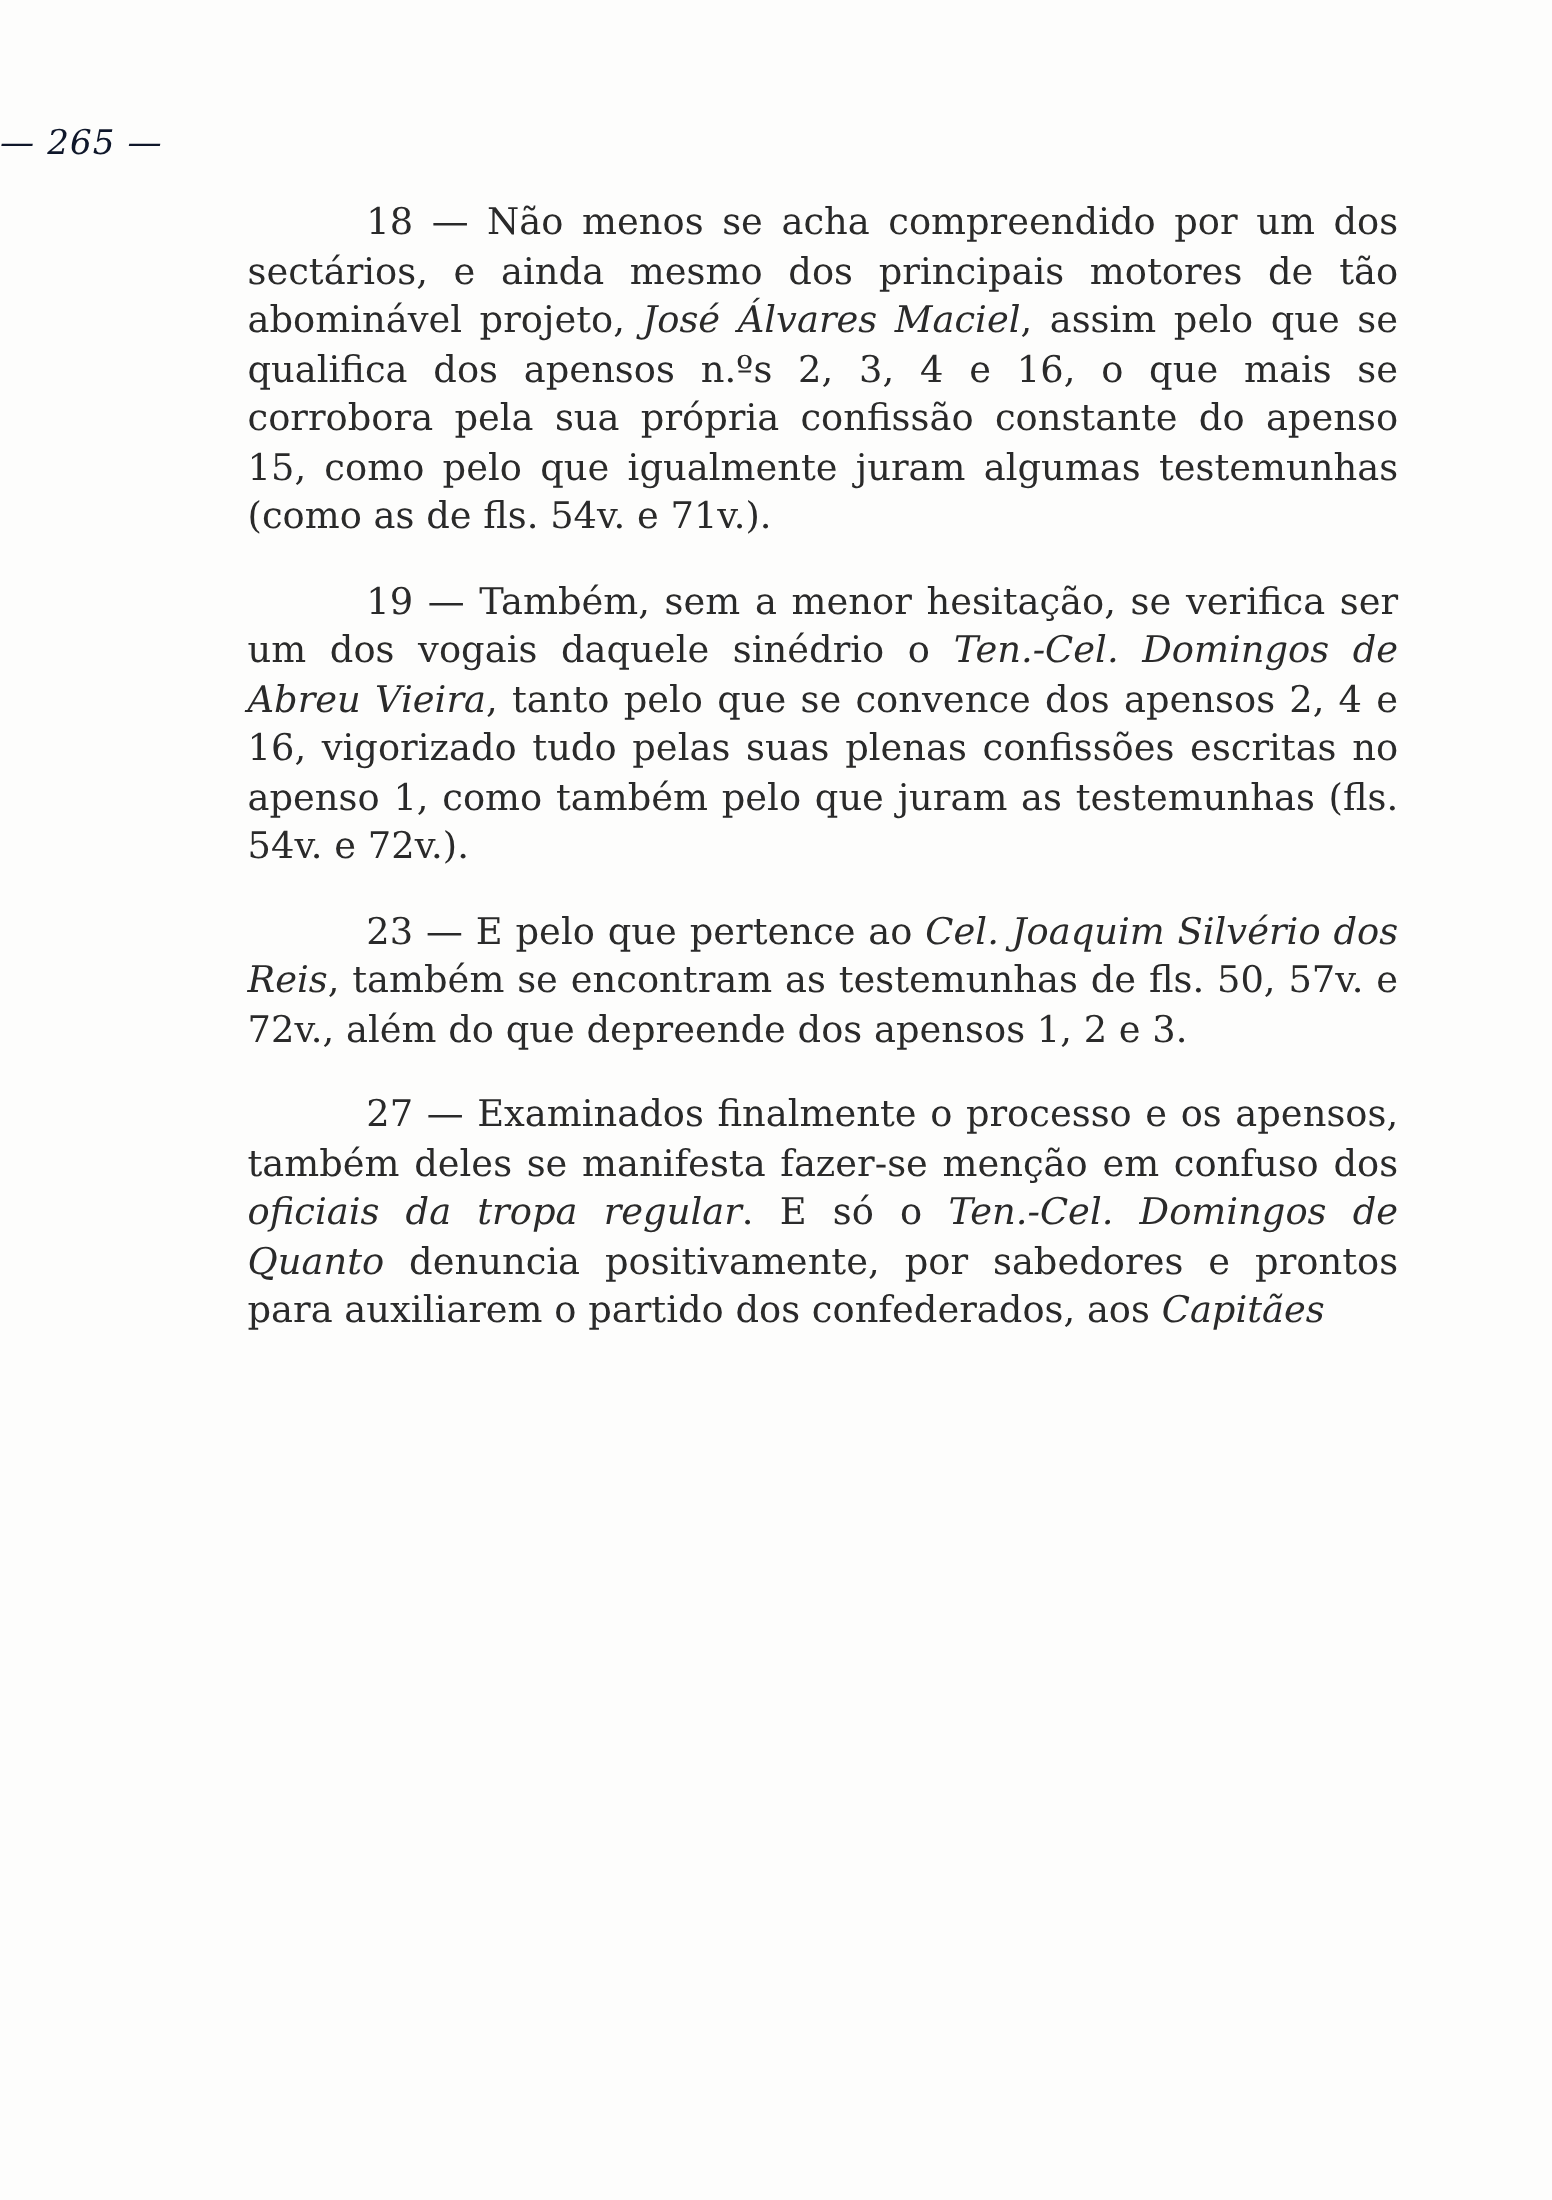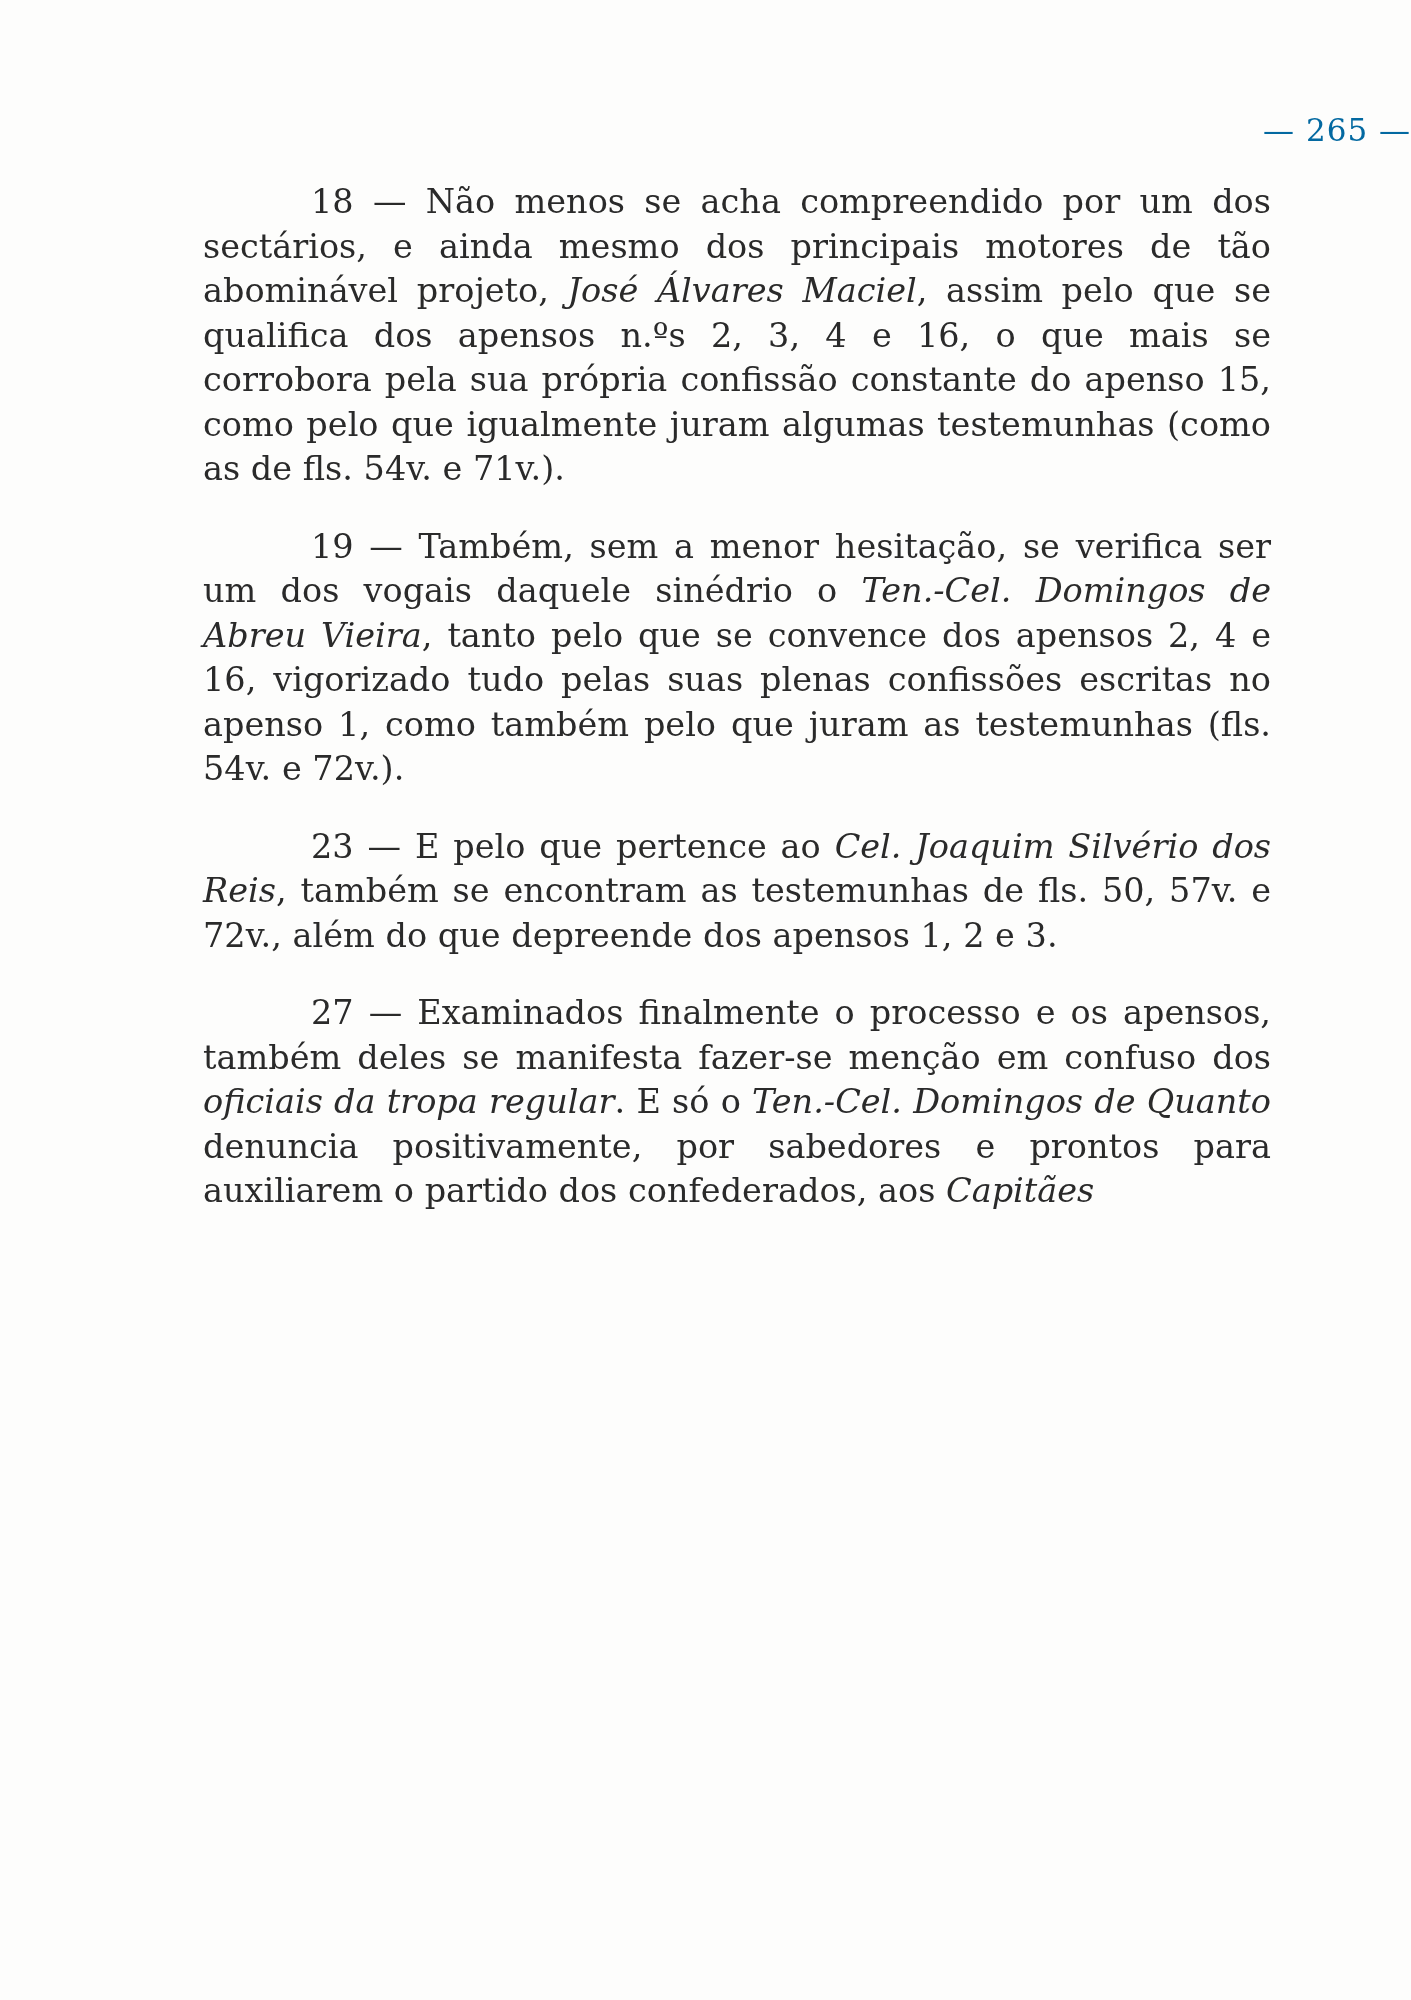--- a/index.html
+++ b/index.html
@@ -20,40 +20,42 @@
     left: 0; top: 0;
     width: 1411px;
     height: 2000px;
     background: #fdfdfc;
   }
   .page-number {
     position: absolute;
     top: 112px;
     left: 0;
     width: 100%;
-    text-align: right;
+    text-align: left;
     font-size: 31px;
     letter-spacing: 1px;
-    color: #0369a1;
+    color: #0f172a;
+    font-style: italic;
   }
   .text-block {
     position: absolute;
     left: 203px;
     top: 180px;
     width: 1068px;
     font-size: 33.5px;
     line-height: 44.5px;
     text-align: justify;
     hyphens: manual;
   }
   .para {
     margin: 0 0 33px 0;
   }
   .para.indent {
     text-indent: 108px;
+    margin-left: 22px;
   }
   .para em {
     font-style: italic;
   }
 </style>
 </head>
 <body>
 
 <div class="page">
   <div class="page-number">— 265 —</div>

